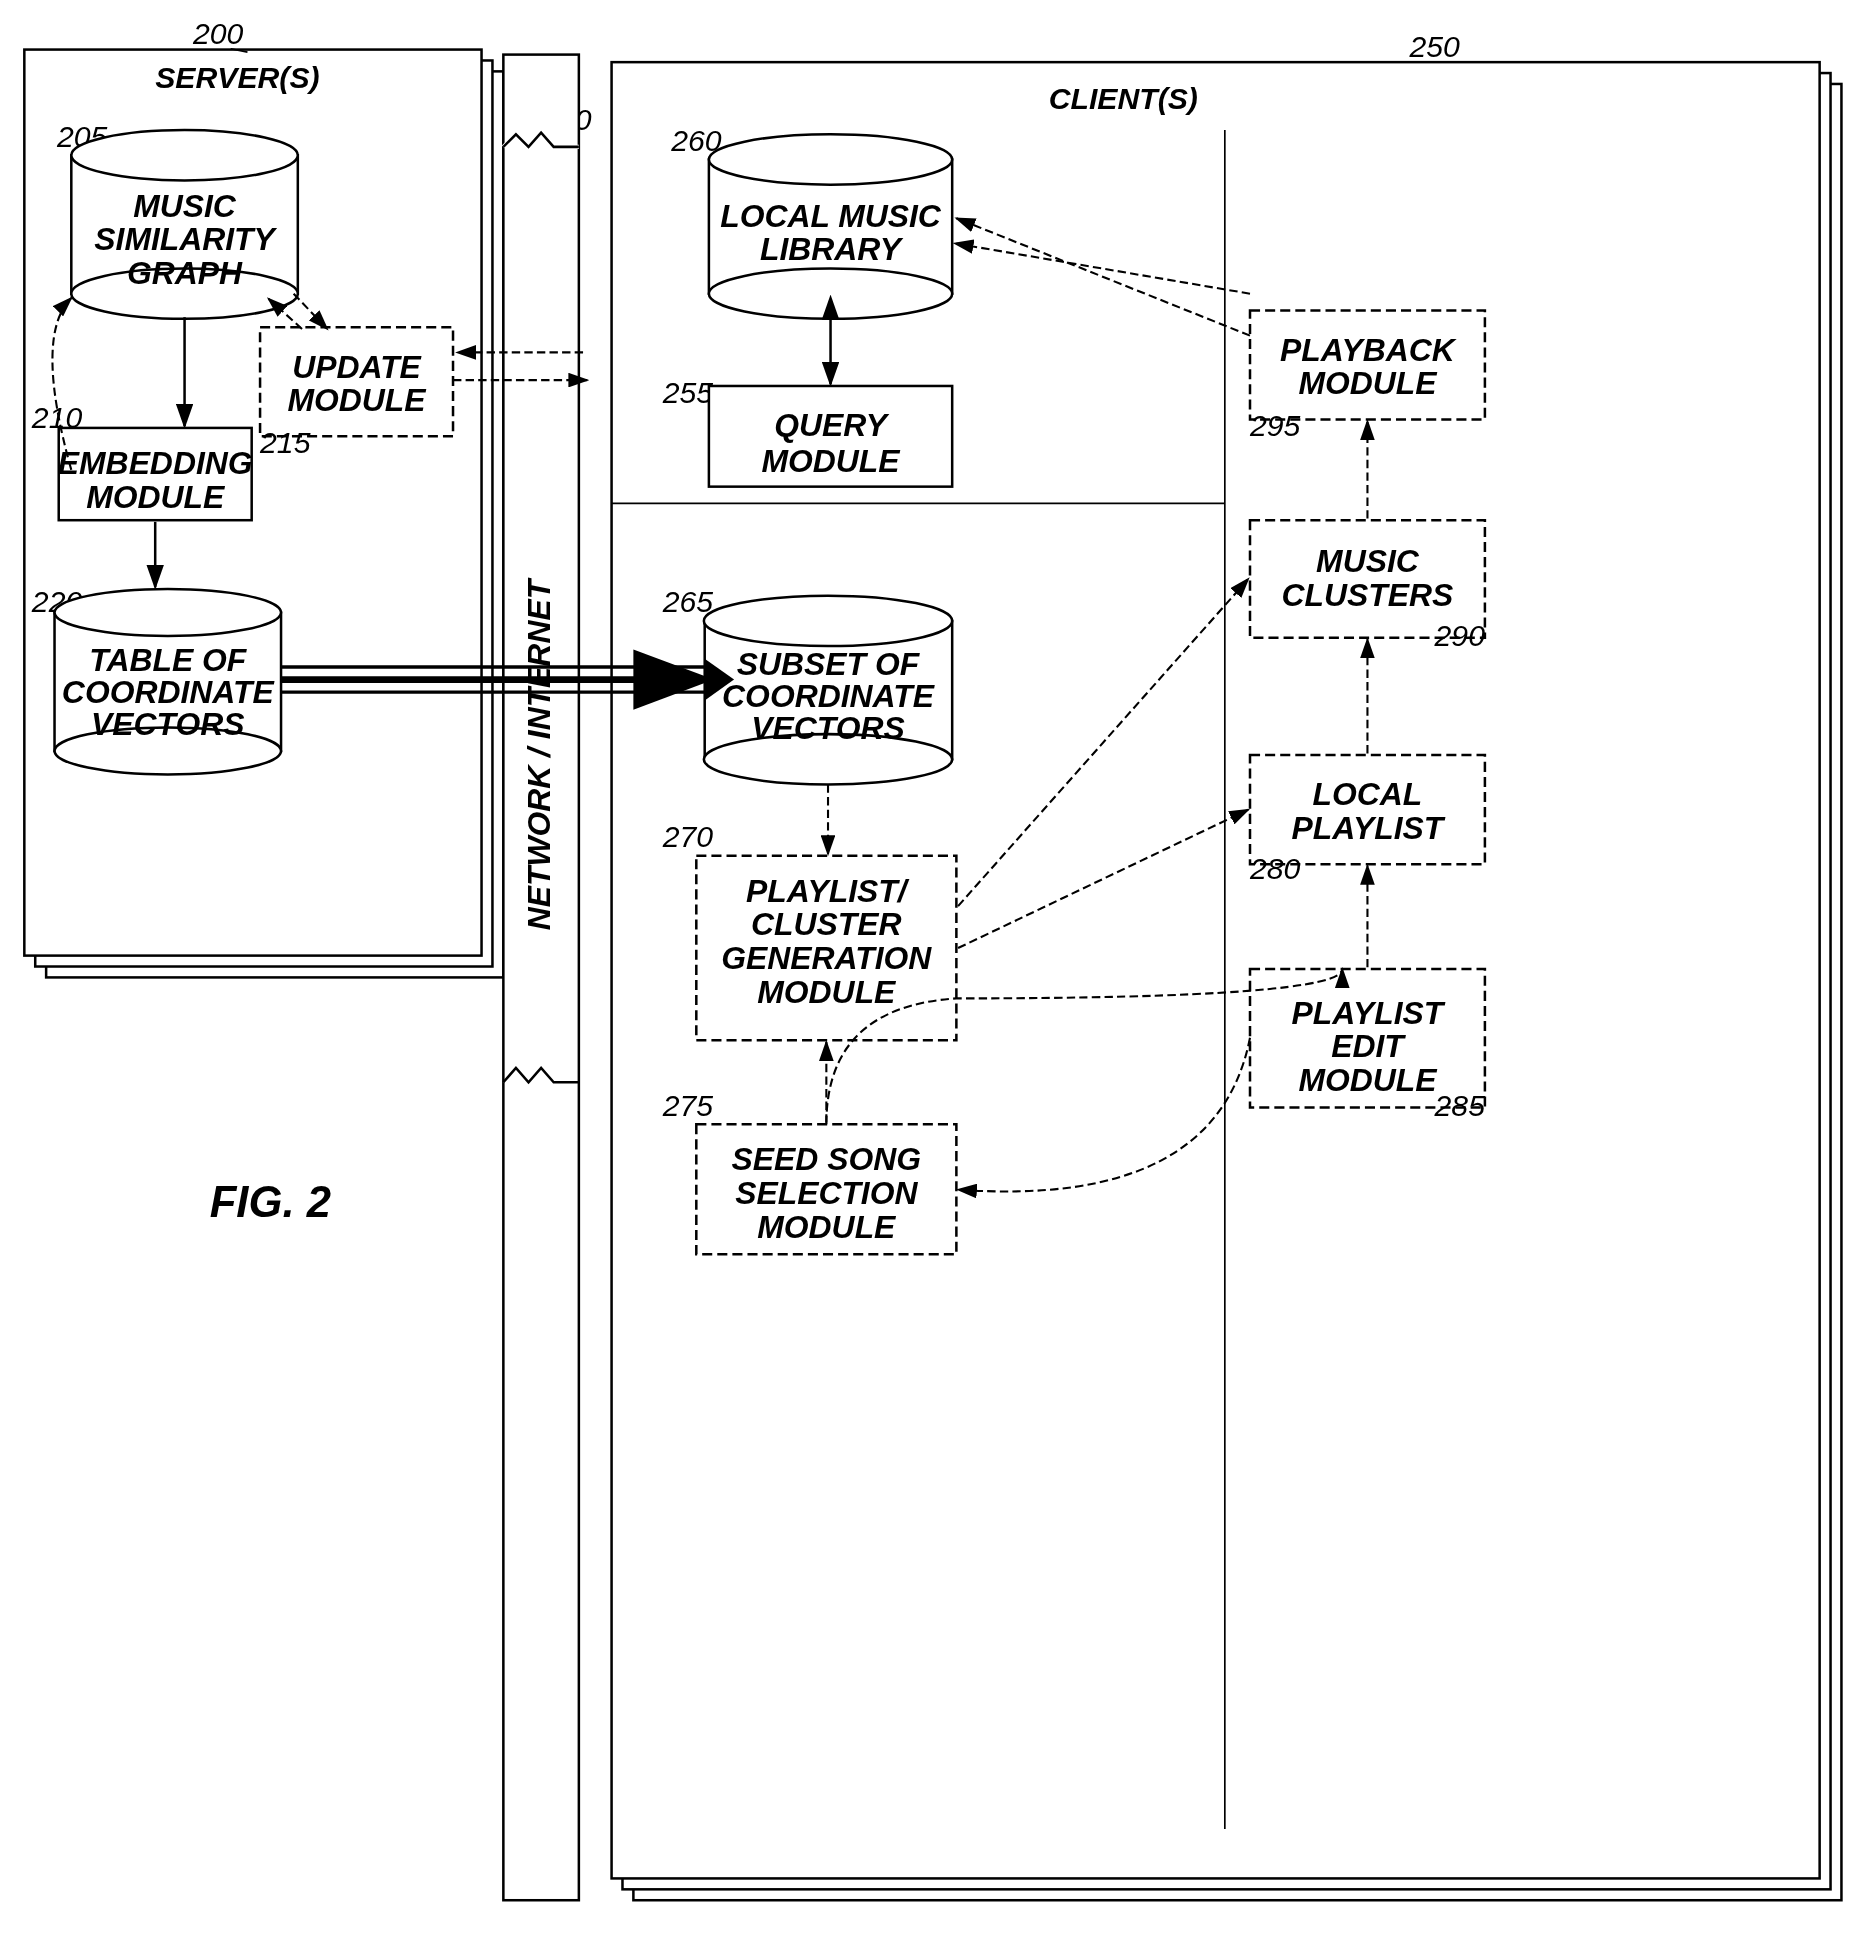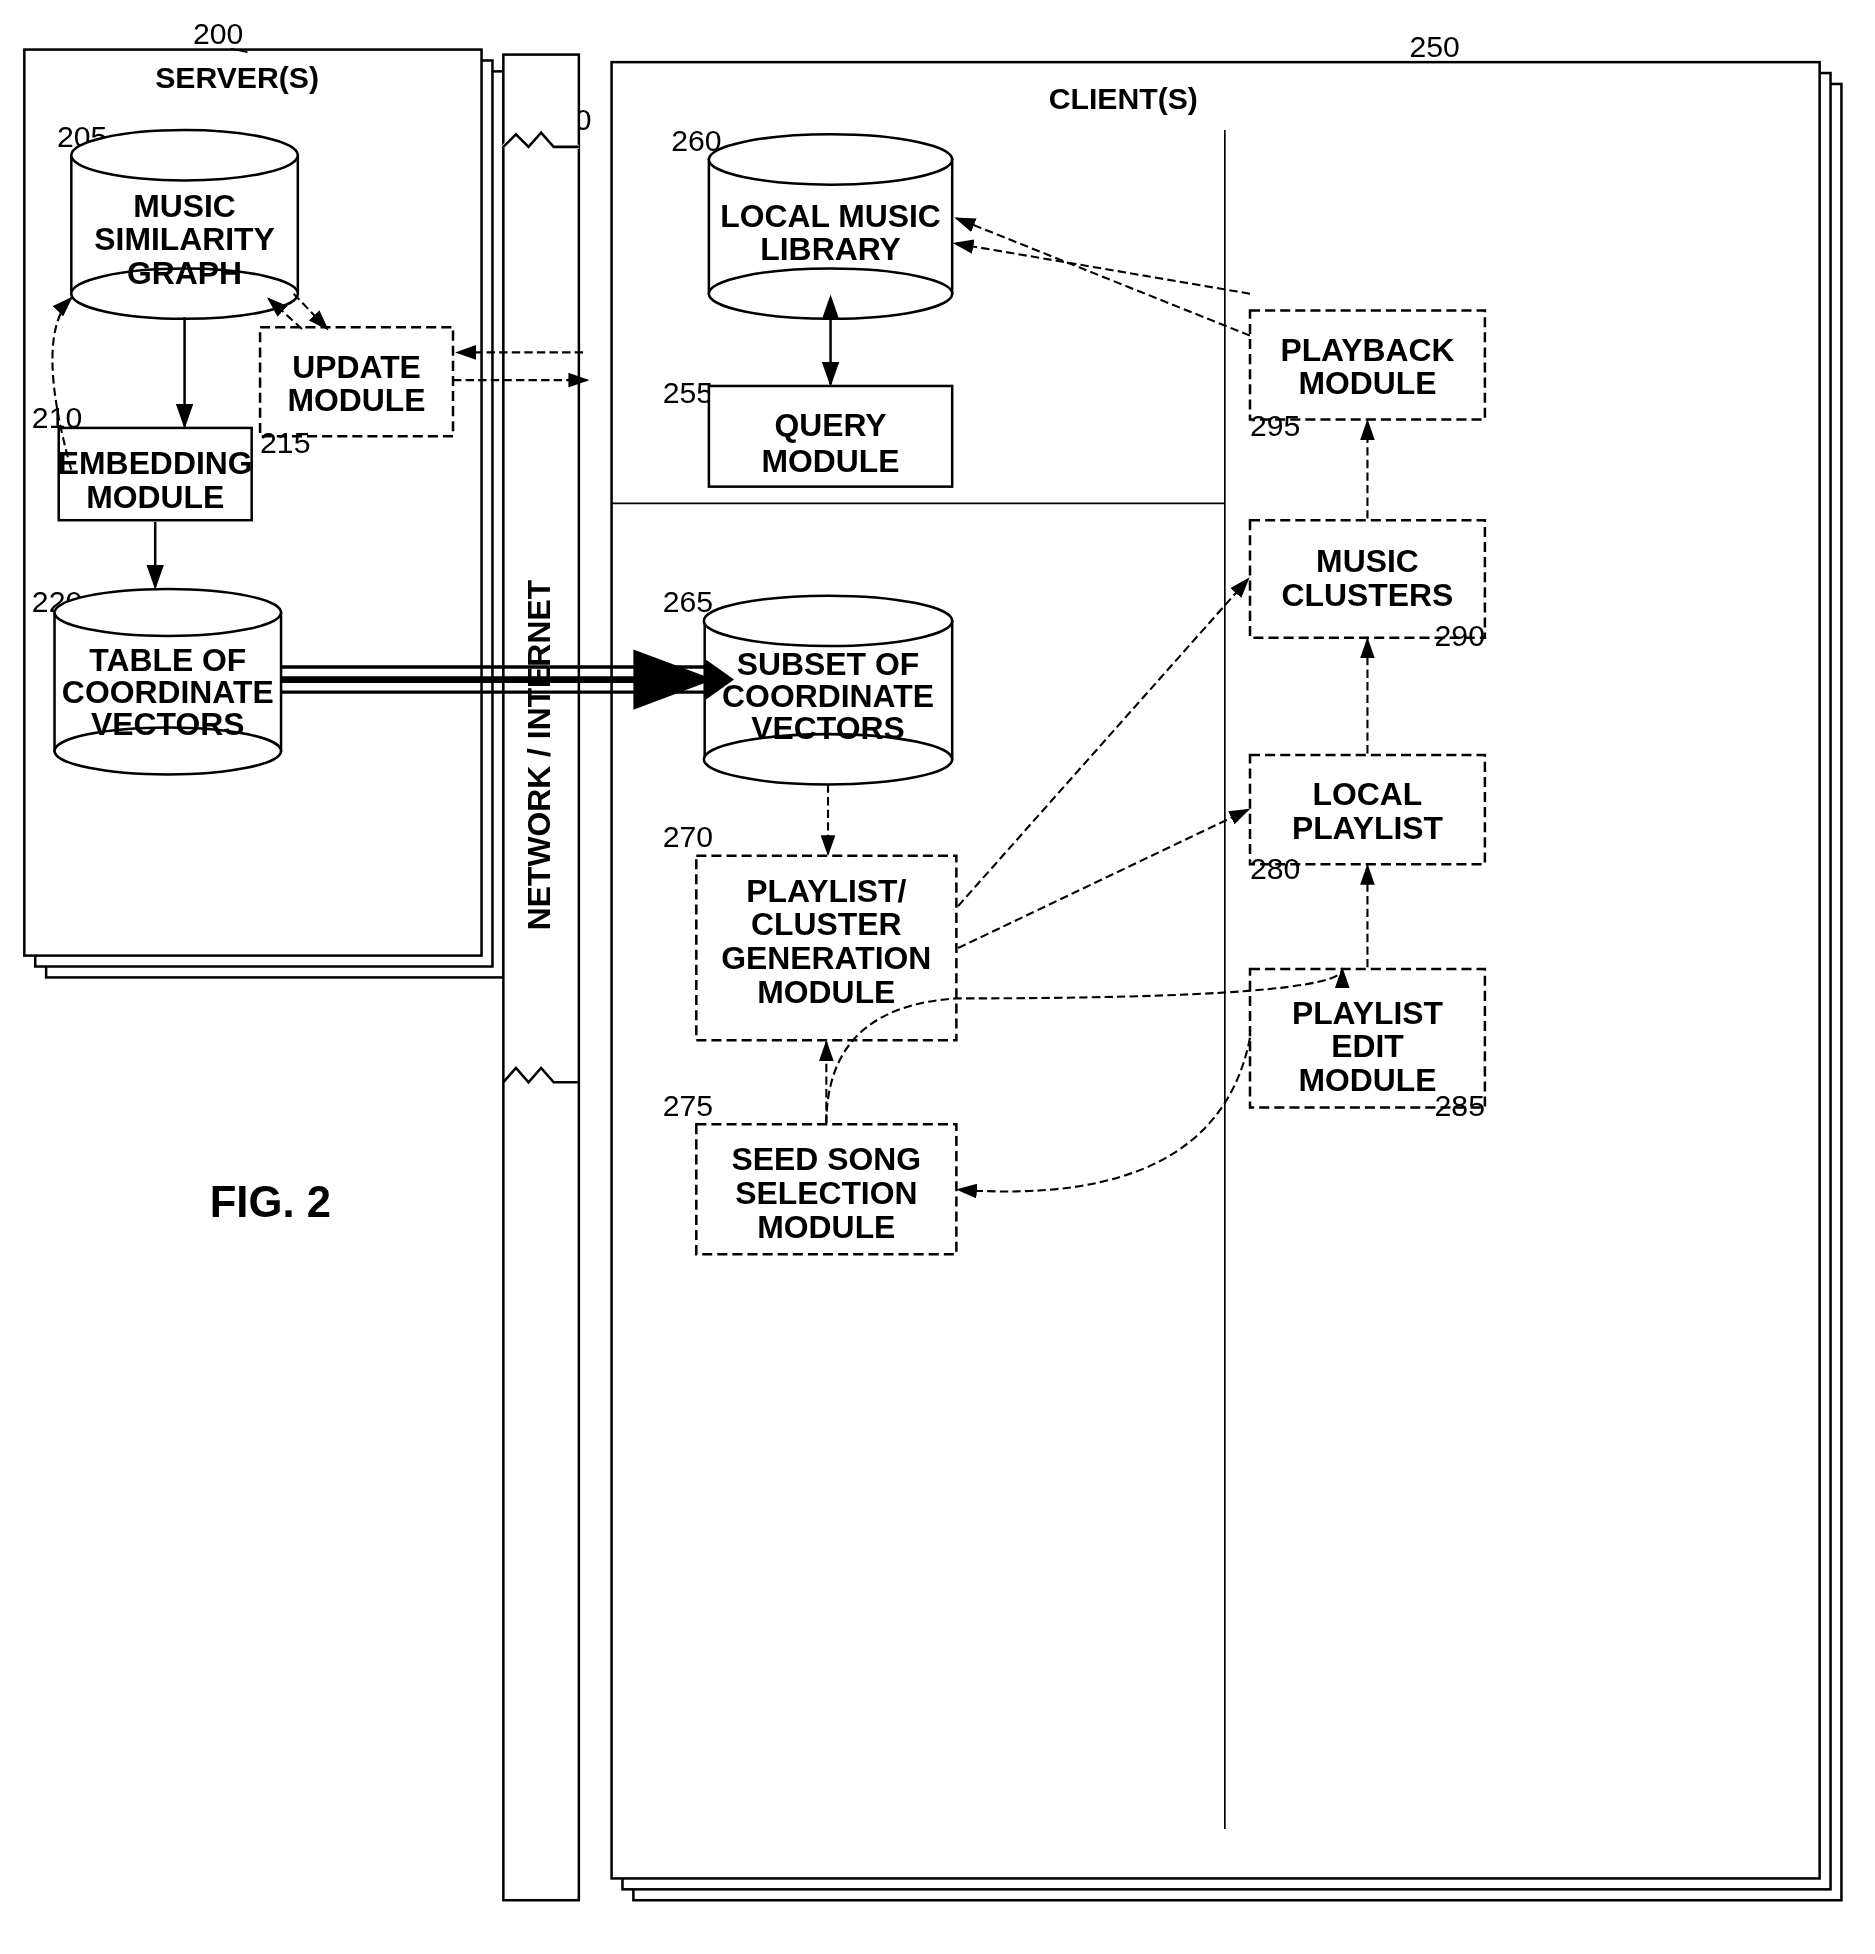--- a/index.html
+++ b/index.html
@@ -9,20 +9,21 @@
       width: 1875px;
       height: 1954px;
       position: relative;
       overflow: hidden;
     }
     .diagram-container {
       position: absolute;
       top: 0; left: 0;
       width: 1875px;
       height: 1874px;
+      font-style: italic;
     }
     svg {
       position: absolute;
       top: 0; left: 0;
       width: 1875px;
       height: 1954px;
     }
     .box-text {
       font-family: Arial, sans-serif;
       font-size: 38px;

